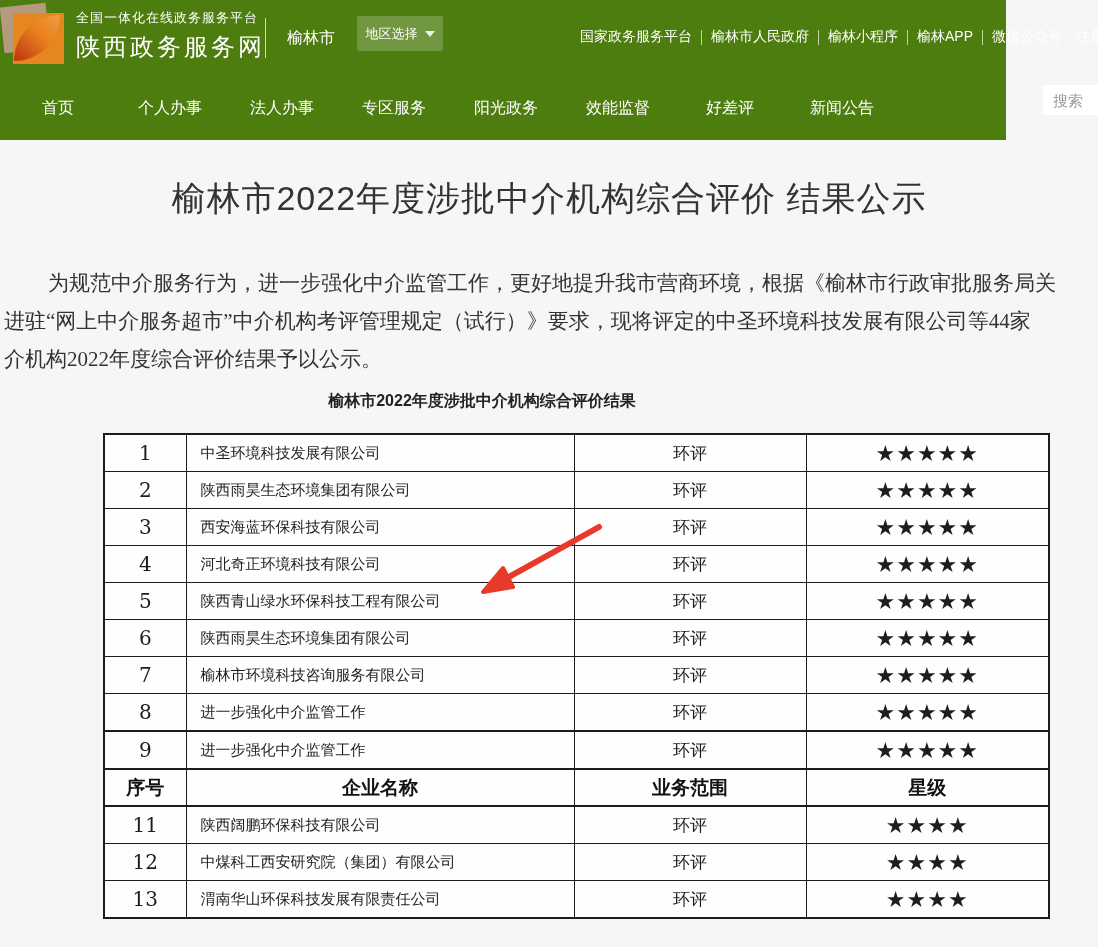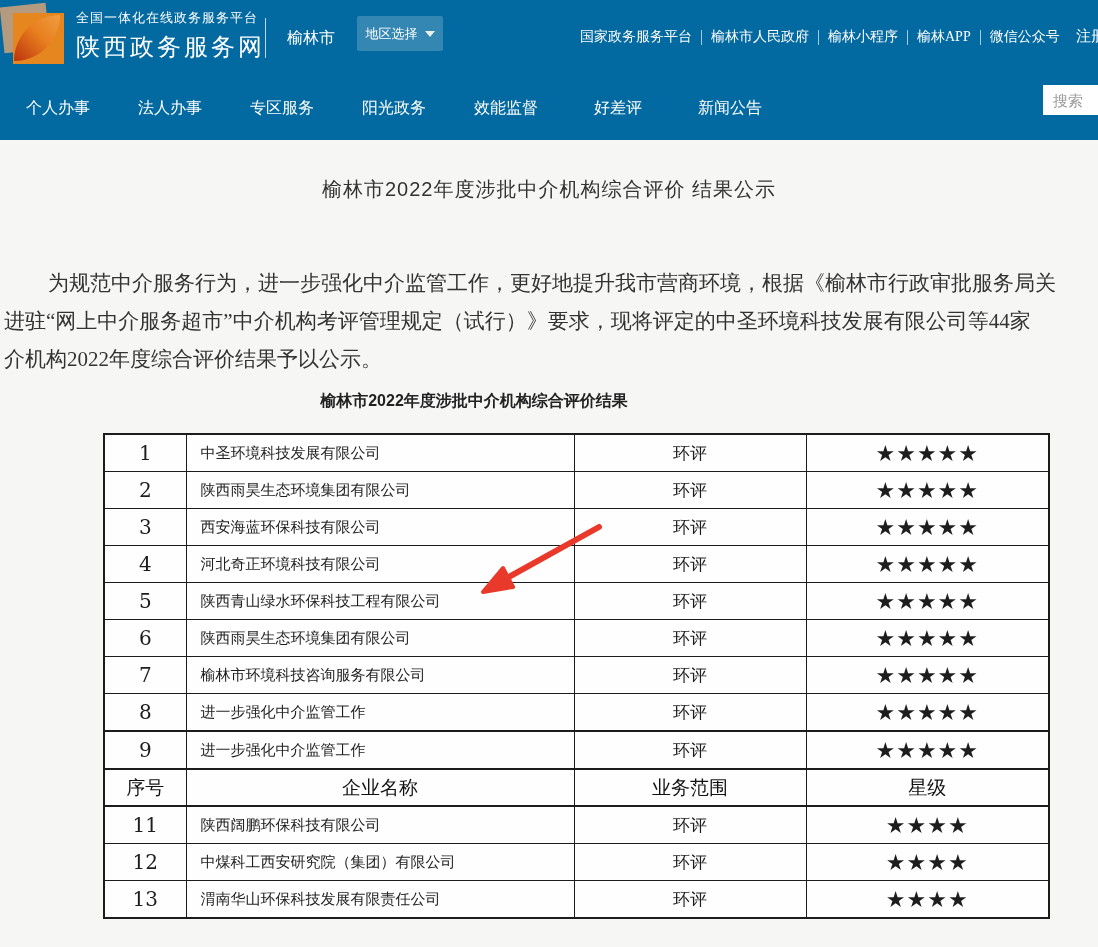--- a/index.html
+++ b/index.html
@@ -1,53 +1,53 @@
 <!DOCTYPE html>
 <html><head>
 <meta charset="utf-8">
 <style>
   html,body{margin:0;padding:0;}
   .page{position:relative;width:1098px;height:947px;overflow:hidden;background:#f6f7f5;font-family:"Liberation Sans",sans-serif;}
 
   
-  .site-header{position:absolute;left:0;top:0;width:1098px;height:140px;background:#0369a1;}
+  .site-header{position:absolute;left:0;top:0;width:1006px;height:140px;background:#4d7c0f;}
   .logo{position:absolute;left:2px;top:3px;width:64px;height:64px;cursor:pointer;}
   .logo-back{position:absolute;left:0;top:2px;width:46px;height:46px;background:#b49b7f;transform:rotate(-6deg);}
   .logo-front{position:absolute;left:11px;top:10px;width:51px;height:51px;background:#e6861f;}
   .logo-leaf{position:absolute;left:1px;top:2px;width:46px;height:46px;border-radius:100% 0 100% 0;background:linear-gradient(45deg,#c03a10 5%,#e87e1e 55%,#ef9a3d 95%);}
   .brand-text{position:absolute;left:76px;top:9px;color:#fff;}
   .brand-small{font-size:13px;letter-spacing:1px;}
   .brand-big{font-size:24px;letter-spacing:3px;margin-top:4px;}
   .v-divider{position:absolute;left:265px;top:18px;width:1px;height:40px;background:rgba(255,255,255,.75);}
   .city-label{position:absolute;left:287px;top:28px;color:#fff;font-size:16px;}
   .region-btn{position:absolute;left:357px;top:16px;width:86px;height:35px;background:rgba(255,255,255,.2);color:#fff;font-size:13px;display:flex;align-items:center;justify-content:center;gap:7px;cursor:pointer;border-radius:2px;}
   .caret-down{width:0;height:0;border-left:5px solid transparent;border-right:5px solid transparent;border-top:6px solid #e9f1ea;}
-  .top-links{position:absolute;left:580px;top:28px;display:flex;align-items:center;gap:9px;color:#fff;font-size:14px;white-space:nowrap;font-family:Liberation Serif, serif;}
+  .top-links{position:absolute;left:580px;top:28px;display:flex;align-items:center;gap:9px;color:#fff;font-size:14px;white-space:nowrap;}
   .top-links a{color:#fff;text-decoration:none;cursor:pointer;}
   .link-sep{width:1px;height:15px;background:rgba(255,255,255,.65);}
   .register-link{position:absolute;left:1076px;top:27px;color:#fff;font-size:15px;white-space:nowrap;cursor:pointer;}
 
   
   .main-nav{position:absolute;left:0;top:75px;width:1098px;height:65px;display:flex;padding-left:2px;box-sizing:border-box;}
   .nav-item{width:112px;height:65px;line-height:65px;text-align:center;color:#fff;font-size:16px;cursor:pointer;white-space:nowrap;}
   .search-input{position:absolute;left:1043px;top:85px;width:130px;height:30px;border:none;outline:none;background:#fff;padding:0 10px;font-size:15px;font-family:"Liberation Sans",sans-serif;box-sizing:border-box;}
   .search-input::placeholder{color:#9b9b9b;}
 
   
-  .doc-title{position:absolute;left:0;top:176px;width:1098px;text-align:center;font-size:20px;font-weight:500;color:#333;letter-spacing:1px;white-space:nowrap;}
+  .doc-title{position:absolute;left:0;top:176px;width:1098px;text-align:center;font-size:34px;font-weight:500;color:#333;letter-spacing:1px;white-space:nowrap;}
   .doc-paragraph{position:absolute;left:4px;top:264px;width:1300px;color:#333;font-family:"Liberation Serif",serif;font-size:21px;}
   .doc-line{white-space:nowrap;height:38px;line-height:38px;}
   .doc-line.first{text-indent:44px;}
-  .table-caption{position:absolute;left:0;top:391px;width:948px;text-align:center;font-size:16px;font-weight:700;color:#222;white-space:nowrap;}
+  .table-caption{position:absolute;left:8px;top:391px;width:948px;text-align:center;font-size:16px;font-weight:700;color:#222;white-space:nowrap;}
 
   
   .table-wrap{position:absolute;left:103px;top:433px;}
   table.eval{border-collapse:collapse;border:2px solid #1c1c1c;background:#fefefe;table-layout:fixed;width:945px;}
   table.eval th,table.eval td{border:1px solid #1c1c1c;overflow:hidden;white-space:nowrap;}
-  table.eval th{height:33px;font-family:"Liberation Sans",sans-serif;font-size:19px;font-weight:400;color:#111;text-align:center;border-top-width:2px;border-bottom-width:2px;}
+  table.eval th{height:33px;font-family:"Liberation Sans",sans-serif;font-size:19px;font-weight:700;color:#111;text-align:center;border-top-width:2px;border-bottom-width:2px;}
   table.eval td{height:34px;color:#1d1d1d;}
   td.cell-no{text-align:center;font-family:"DejaVu Serif",serif;font-size:20px;}
   td.cell-name{font-family:Liberation Sans, sans-serif;font-size:15px;padding-left:14px;}
   td.cell-scope{text-align:center;font-family:"Liberation Serif",serif;font-size:17px;}
   td.cell-stars{text-align:center;font-family:"DejaVu Sans",sans-serif;font-size:22px;letter-spacing:1px;color:#0a0a0a;}
   tr.thick-bottom td{border-bottom-width:2px;}
 
   
   .arrow-svg{position:absolute;left:0;top:0;width:1098px;height:947px;pointer-events:none;}
 </style>
@@ -81,20 +81,21 @@
       <a>榆林小程序</a>
       <span class="link-sep"></span>
       <a>榆林APP</a>
       <span class="link-sep"></span>
       <a>微信公众号</a>
     </div>
     <div class="register-link">注册</div>
   </div>
 
   <div class="main-nav">
+    <div class="nav-item">首页</div>
     <div class="nav-item">个人办事</div>
     <div class="nav-item">法人办事</div>
     <div class="nav-item">专区服务</div>
     <div class="nav-item">阳光政务</div>
     <div class="nav-item">效能监督</div>
     <div class="nav-item">好差评</div>
     <div class="nav-item">新闻公告</div>
   </div>
   <input class="search-input" type="text" placeholder="搜索" style="">
 

